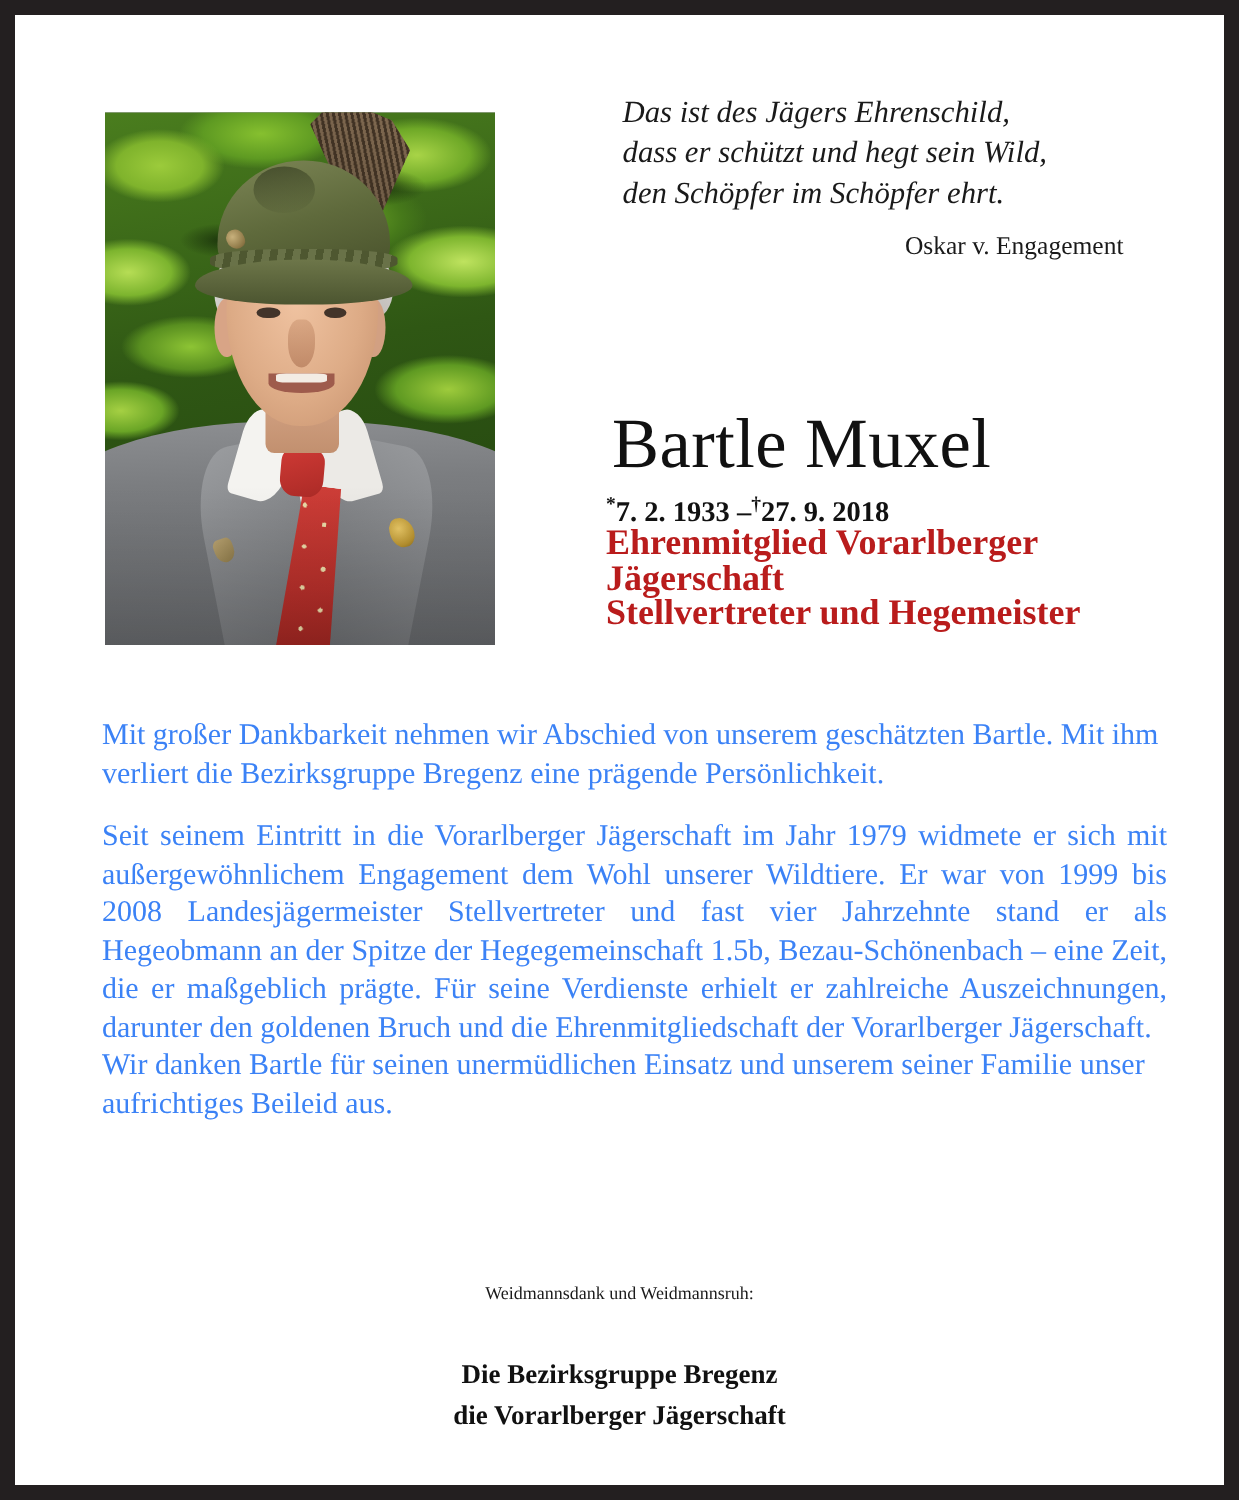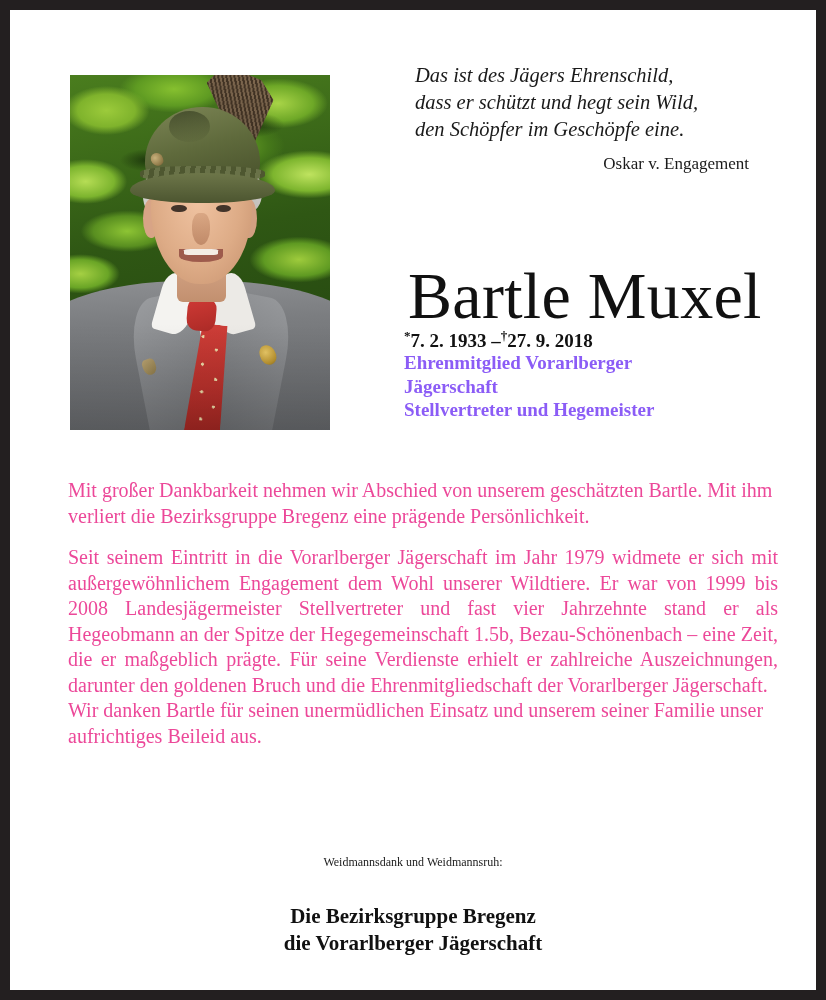--- a/index.html
+++ b/index.html
@@ -233,57 +233,57 @@
     font-size: 17px;
     color: #1a1a1a;
     padding-right: 6px;
   }
 
   
   #deceased-name {
     position: absolute;
     left: 398px;
     top: 258px;
-    font-size: 66px;
+    font-size: 47px;
     line-height: 56px;
     letter-spacing: 0.3px;
     color: #111111;
     white-space: nowrap;
   }
   #life-dates {
     position: absolute;
     left: 394px;
     top: 318px;
     font-size: 19px;
     font-weight: bold;
     color: #111111;
     white-space: nowrap;
   }
   #life-dates sup { font-size: 13px; vertical-align: super; }
   #honor-titles {
     position: absolute;
     left: 394px;
     top: 341px;
     width: 400px;
-    font-size: 19px;
+    font-size: 24px;
     font-weight: bold;
     line-height: 23.5px;
-    color: #8b5cf6;
+    color: #b91c1c;
   }
   .title-line { white-space: nowrap; }
 
   
   #body-text {
     position: absolute;
     left: 58px;
     top: 468px;
     width: 710px;
     font-size: 20px;
     line-height: 25.5px;
-    color: #ec4899;
+    color: #3b82f6;
     text-align: justify;
   }
   #body-text p { margin: 0; }
   .para-gap { height: 16px; }
   #intro-paragraph { text-align: left; }
   #closing-paragraph { text-align: left; }
   #place-date {
     margin-top: 22px;
     text-align: left;
   }
@@ -298,21 +298,21 @@
     text-align: center;
     font-size: 12px;
     color: #1a1a1a;
   }
   #signatory {
     position: absolute;
     left: 0;
     top: 893px;
     width: 100%;
     text-align: center;
-    font-size: 21px;
+    font-size: 18px;
     font-weight: bold;
     line-height: 27px;
     color: #111111;
   }
 </style>
 </head>
 <body>
 
 <div id="obituary-notice">
   <div id="notice-inner">
@@ -348,21 +348,21 @@
       <div class="photo-layer hat-dent"></div>
       <div class="photo-layer hat-band"></div>
       <div class="photo-layer hat-brim"></div>
       <div class="photo-layer hat-pin"></div>
       <div class="photo-layer photo-shade"></div>
     </div>
 
     <div id="verse-block">
       <div class="verse-line">Das ist des Jägers Ehrenschild,</div>
       <div class="verse-line">dass er schützt und hegt sein Wild,</div>
-      <div class="verse-line">den Schöpfer im Geschöpfe eine.</div>
+      <div class="verse-line">den Schöpfer im Schöpfer ehrt.</div>
       <div id="verse-attribution">Oskar v. Engagement</div>
     </div>
 
     <div id="deceased-name">Bartle Muxel</div>
 
     <div id="life-dates">
       <sup>*</sup><span>7. 2. 1933</span>
       <span>–</span><sup>†</sup><span>27. 9. 2018</span>
     </div>
 

